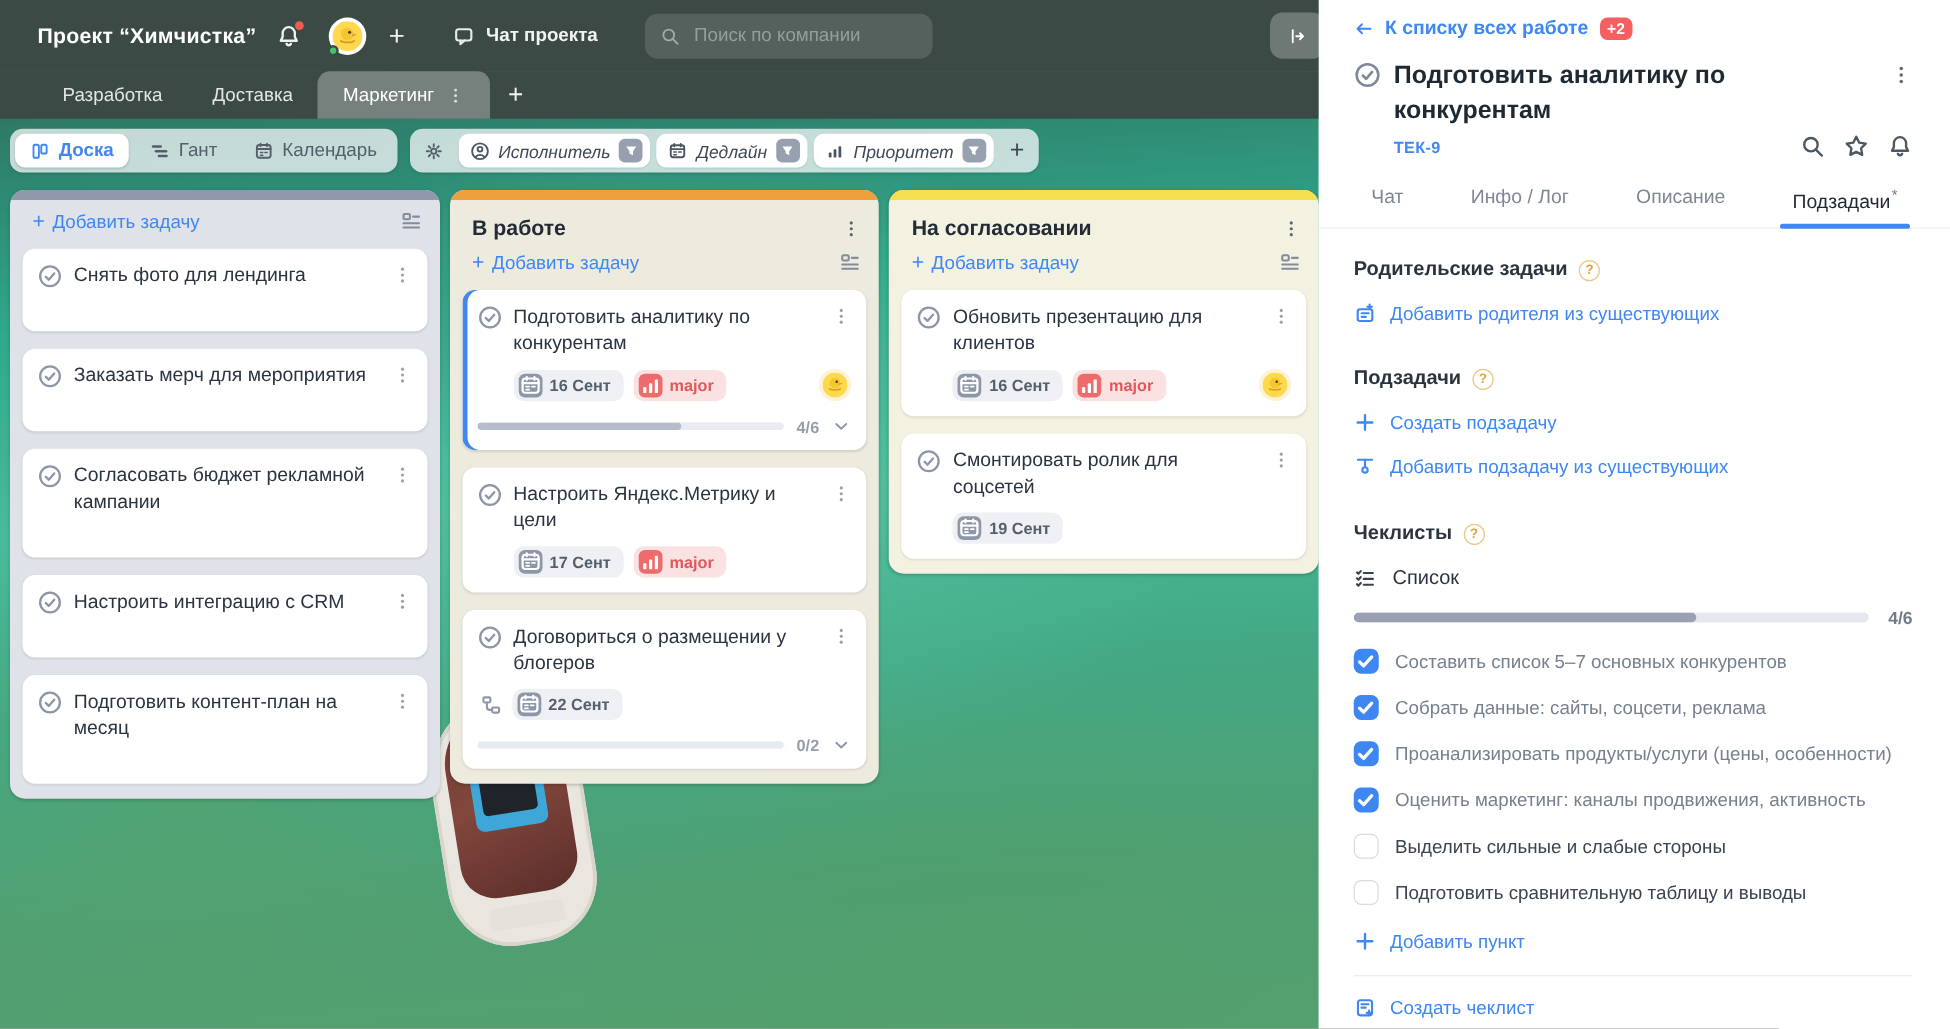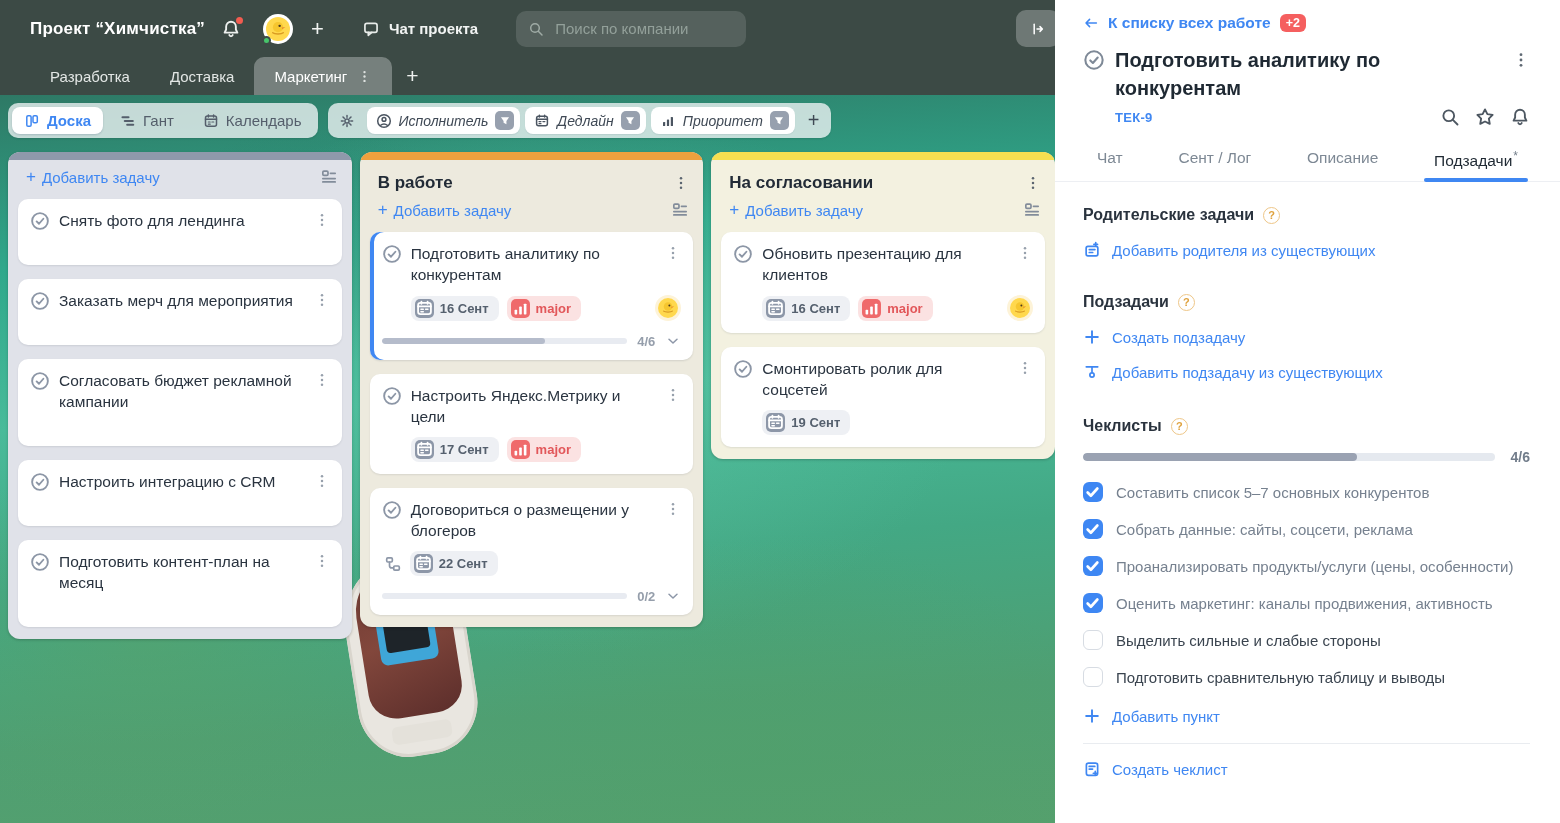--- a/index.html
+++ b/index.html
@@ -722,21 +722,21 @@
         <span class="ic20">
             <svg viewBox="0 0 16 16" fill="none" stroke="currentColor" stroke-width="1.5" stroke-linecap="round" stroke-linejoin="round">
               <path d="M8 2.2a3.9 3.9 0 0 0-3.9 3.9v2.3L2.9 10.9h10.2l-1.2-2.5V6.1A3.9 3.9 0 0 0 8 2.2z"></path>
               <path d="M6.6 12.8a1.5 1.5 0 0 0 2.8 0"></path>
             </svg>
           </span>
       </span>
     </div>
     <div class="p-tabs" id="ptabs">
         <div class="ptab">Чат</div>
-        <div class="ptab">Сент / Лог</div>
+        <div class="ptab">Инфо / Лог</div>
         <div class="ptab">Описание</div>
         <div class="ptab active">Подзадачи<span class="mark">*</span></div>
       </div>
 
     <div class="sect-h mt-a">
       <span>Родительские задачи</span>
       <span class="help">?</span>
     </div>
     <a class="plink">
       <span class="ic18">
@@ -768,20 +768,33 @@
             <path d="M8 3.4v4.8"></path>
             <circle cx="8" cy="10.6" r="1.9"></circle>
           </svg>
         </span>
       <span>Добавить подзадачу из существующих</span>
     </a>
 
     <div class="sect-h mt-c">
       <span>Чеклисты</span>
       <span class="help">?</span>
+    </div>
+    <div class="listrow">
+      <span class="ic18">
+          <svg viewBox="0 0 16 16" fill="none" stroke="currentColor" stroke-width="1.5" stroke-linecap="round" stroke-linejoin="round">
+            <path d="M2.3 3.5l1 1 1.7-1.9"></path>
+            <path d="M7.1 3.9h6.5"></path>
+            <path d="M2.3 7.7l1 1 1.7-1.9"></path>
+            <path d="M7.1 8.1h6.5"></path>
+            <path d="M2.3 11.9l1 1 1.7-1.9"></path>
+            <path d="M7.1 12.3h6.5"></path>
+          </svg>
+        </span>
+      <span>Список</span>
     </div>
     <div class="pbar-row">
       <div class="pbar">
           <div id="pbarfill" style="width: 66.6667%;"></div>
         </div>
       <span class="pcount">4/6</span>
     </div>
     <div id="checkitems">
         <label class="chk on">
           <span class="box on">

